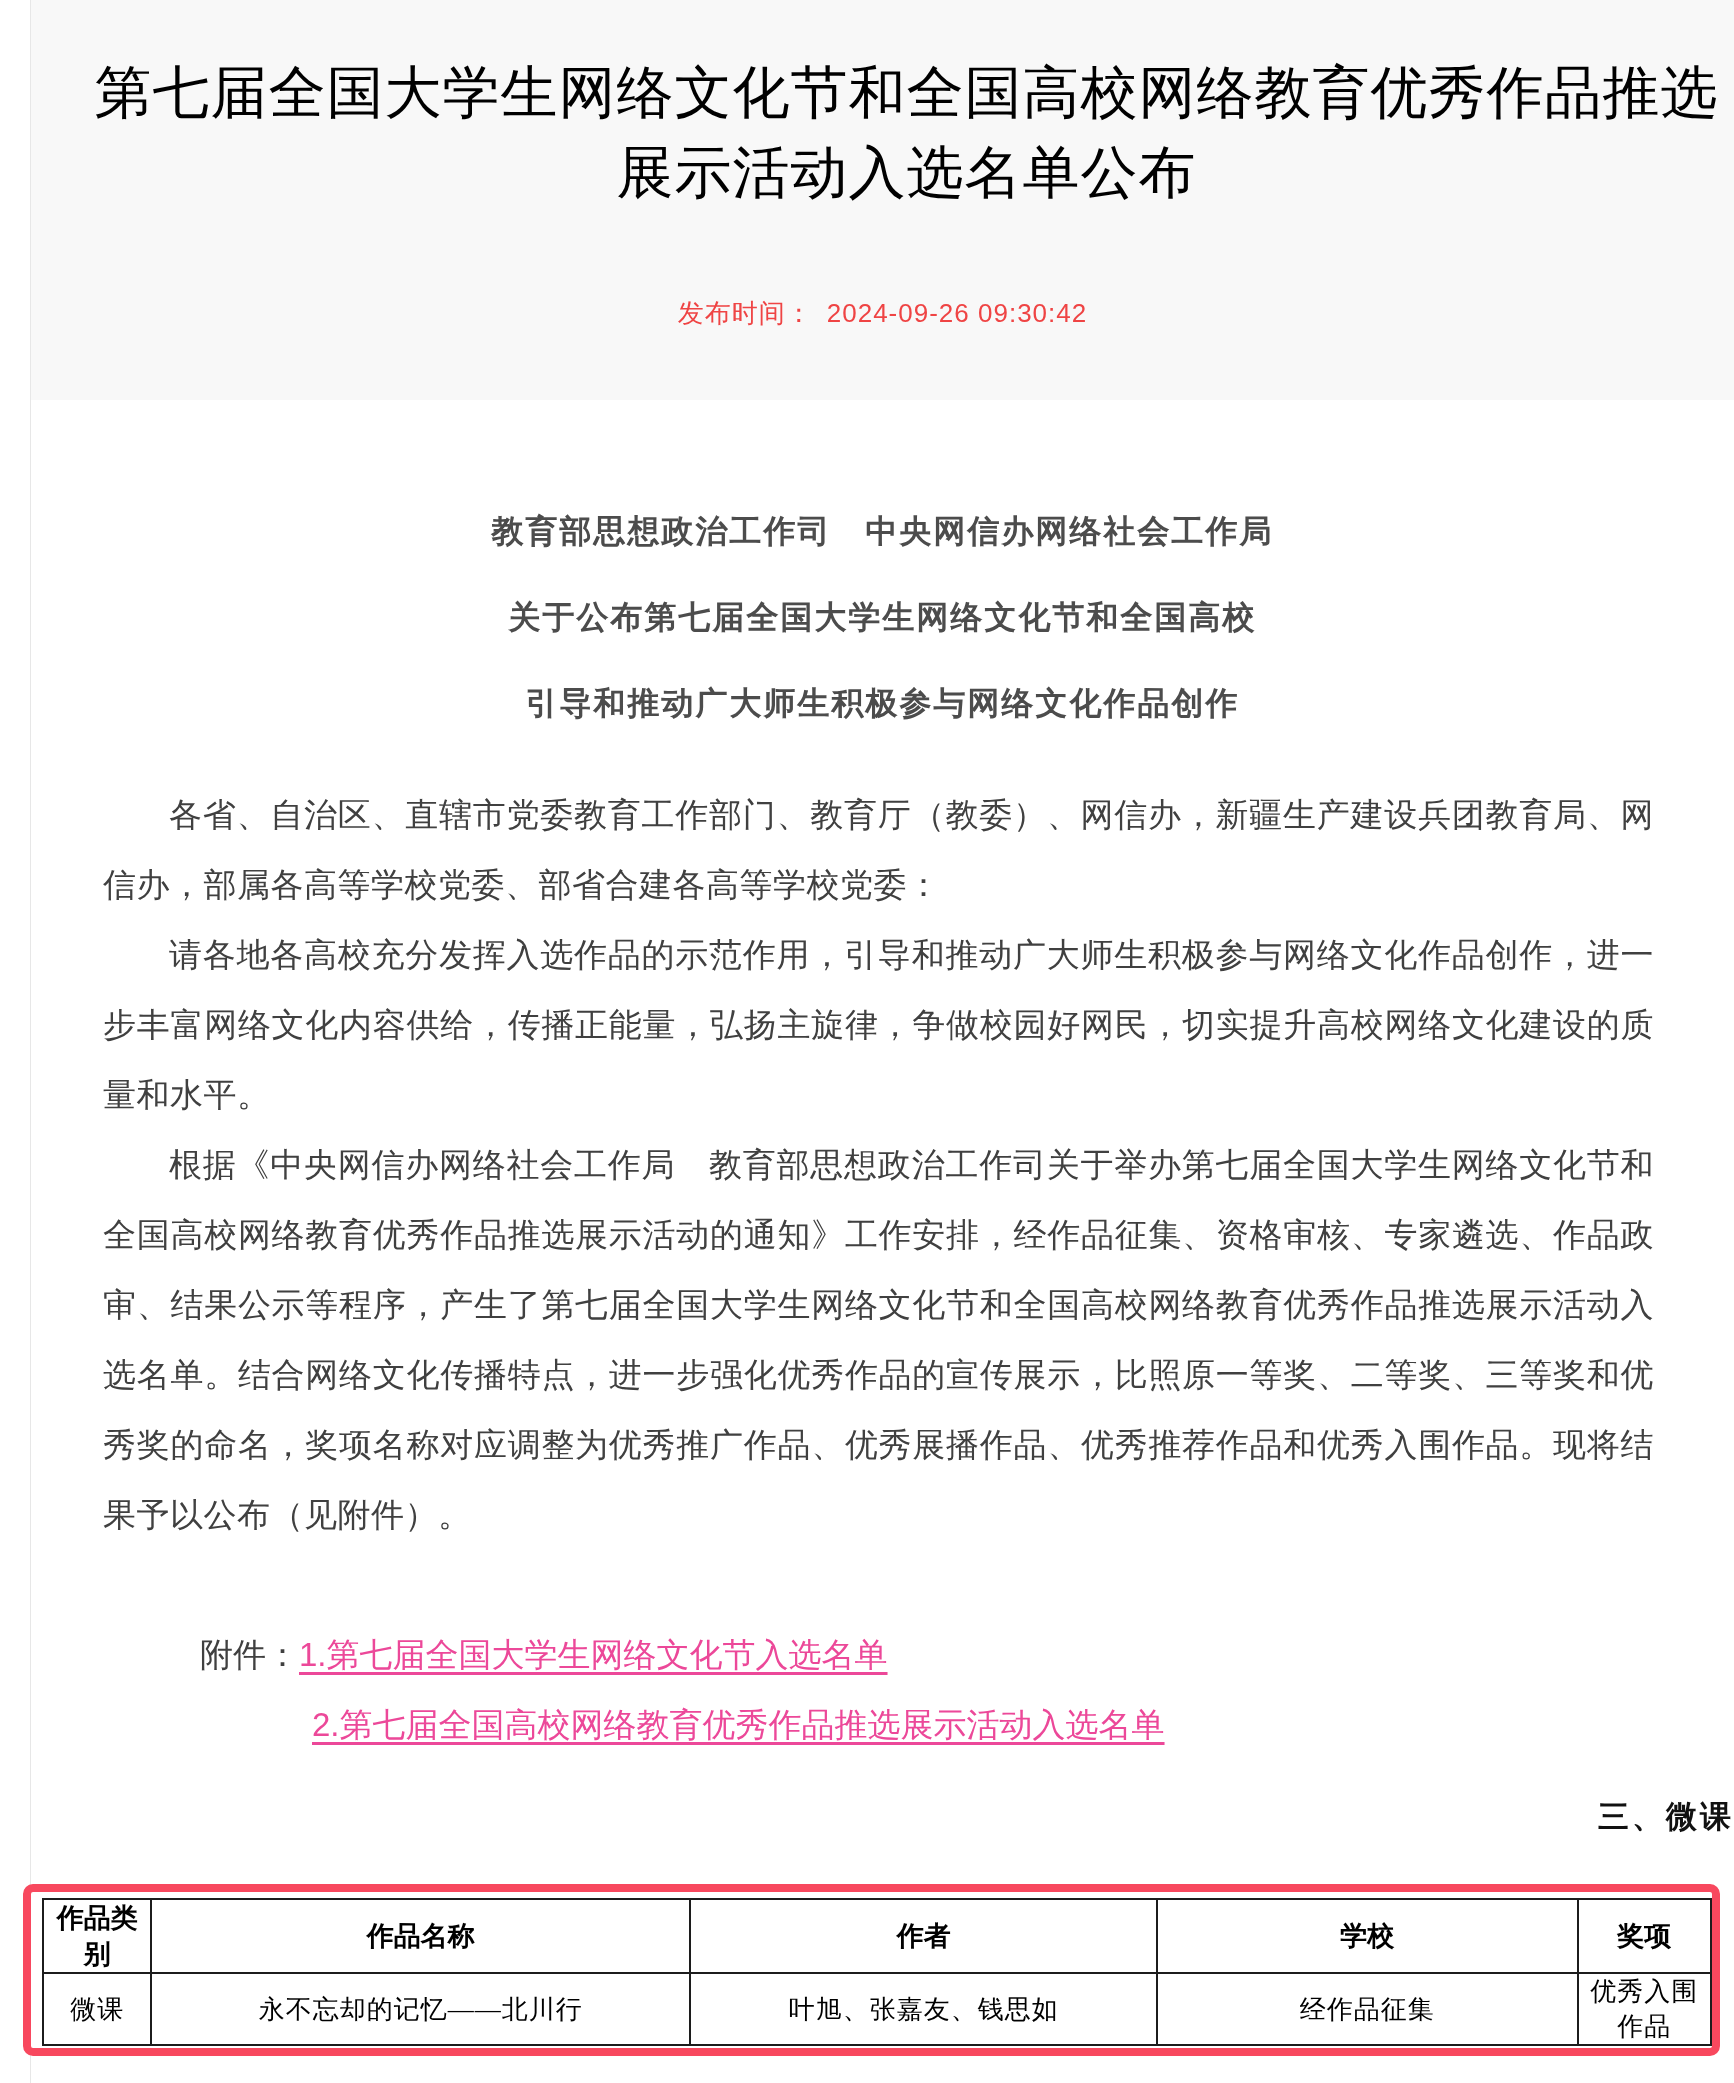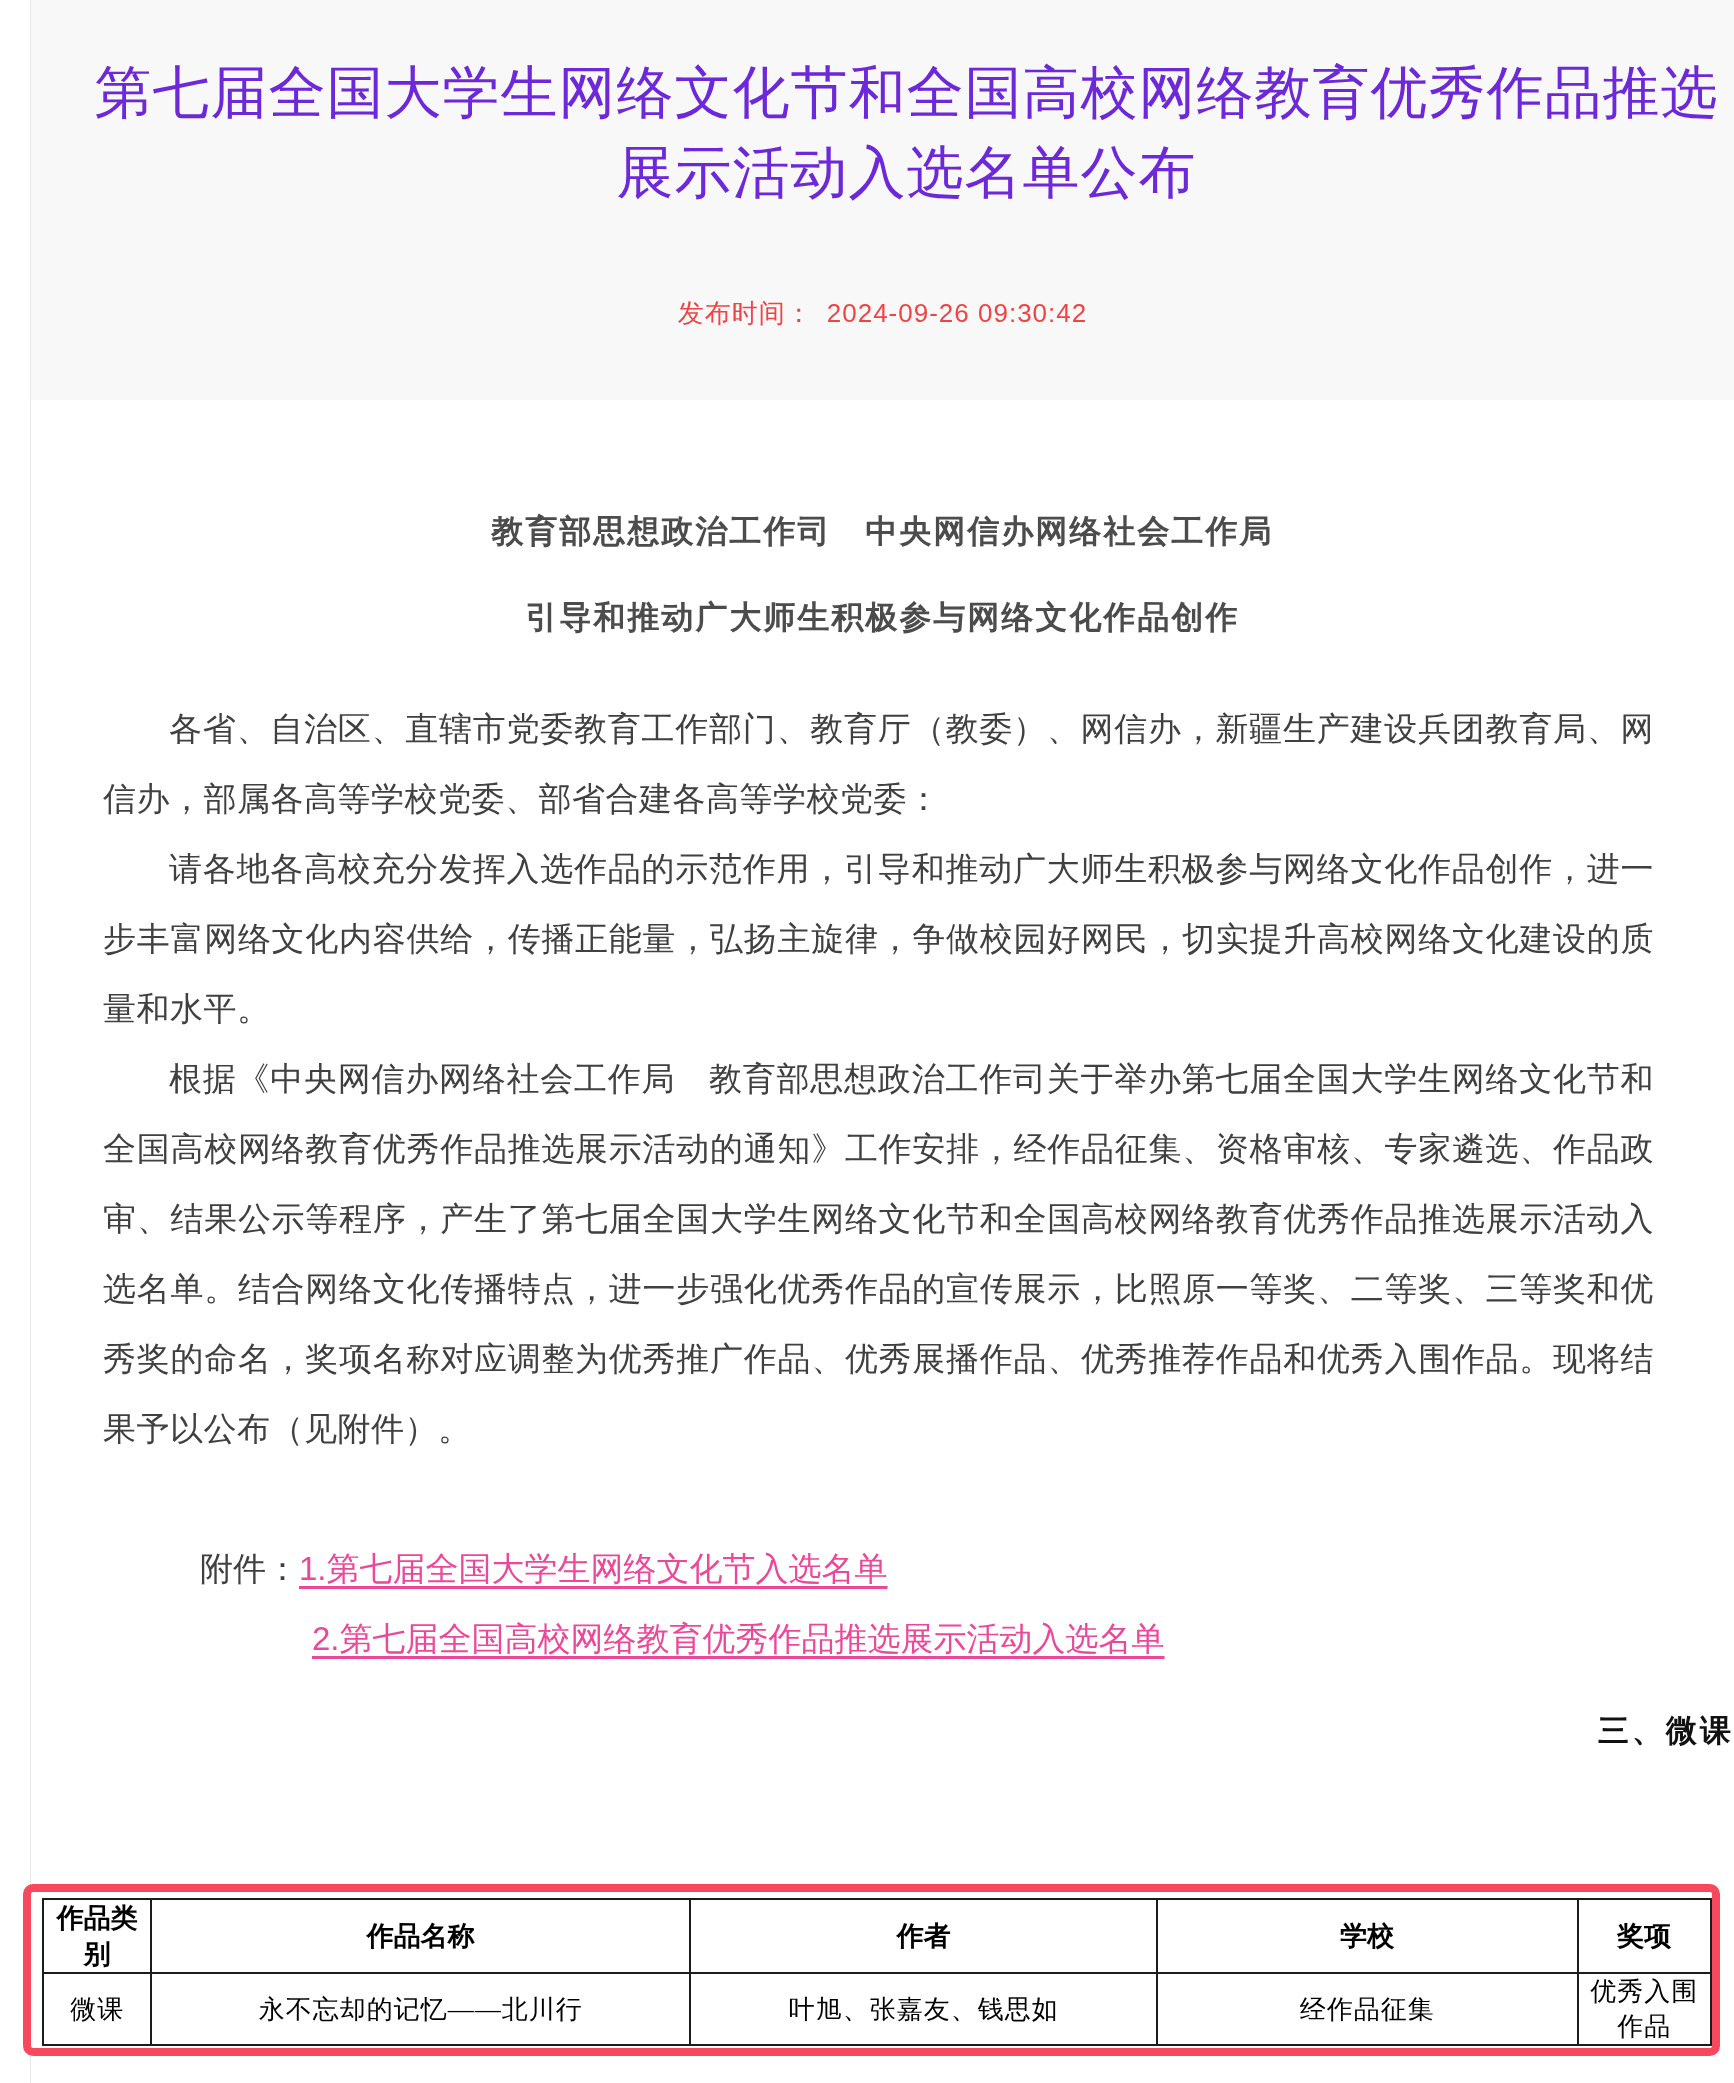--- a/index.html
+++ b/index.html
@@ -6,21 +6,21 @@
   html,body { width:1734px; height:2083px; background:#ffffff;
               font-family:"Liberation Sans","DejaVu Sans",sans-serif; }
   .page { position:relative; width:1734px; height:2083px; overflow:hidden; background:#ffffff; }
 
   
   .left-divider { position:absolute; left:30px; top:0; width:1px; height:2083px; background:#e7e7e7; }
 
   
   .hero { position:absolute; left:31px; top:0; width:1703px; height:400px; background:#f8f8f8; }
   .page-title { padding:52px 4px 0 52px; font-size:57px; line-height:80px; font-weight:500;
-                color:#6d28d9; text-align:center; letter-spacing:1px; }
+                color:#000000; text-align:center; letter-spacing:1px; }
   .publish-time { position:absolute; left:0; top:296px; width:100%; text-align:center;
                   font-size:26px; color:#ef4444; letter-spacing:1px; }
   .publish-time .val { margin-left:14px; }
 
   
   .doc { position:absolute; left:31px; top:400px; width:1703px; }
   .notice-headings { margin-top:88px; }
   .notice-headings div { text-align:center; font-size:32px; font-weight:bold;
                          color:#4c4c4c; line-height:86px; letter-spacing:2px; }
   .body-text { margin:34px 80px 0 72px; }
@@ -55,20 +55,21 @@
     <h1 class="page-title">第七届全国大学生网络文化节和全国高校网络教育优秀作品推选展示活动入选名单公布</h1>
     <div class="publish-time">
       <span>发布时间：</span><span class="val">2024-09-26 09:30:42</span>
     </div>
   </div>
 
   <div class="doc">
 
     <div class="notice-headings">
       <div>教育部思想政治工作司　中央网信办网络社会工作局</div>
+      <div>关于公布第七届全国大学生网络文化节和全国高校</div>
       <div>引导和推动广大师生积极参与网络文化作品创作</div>
     </div>
 
     <div class="body-text">
       <p>各省、自治区、直辖市党委教育工作部门、教育厅（教委）、网信办，新疆生产建设兵团教育局、网信办，部属各高等学校党委、部省合建各高等学校党委：</p>
       <p>请各地各高校充分发挥入选作品的示范作用，引导和推动广大师生积极参与网络文化作品创作，进一步丰富网络文化内容供给，传播正能量，弘扬主旋律，争做校园好网民，切实提升高校网络文化建设的质量和水平。</p>
       <p>根据《中央网信办网络社会工作局　教育部思想政治工作司关于举办第七届全国大学生网络文化节和全国高校网络教育优秀作品推选展示活动的通知》工作安排，经作品征集、资格审核、专家遴选、作品政审、结果公示等程序，产生了第七届全国大学生网络文化节和全国高校网络教育优秀作品推选展示活动入选名单。结合网络文化传播特点，进一步强化优秀作品的宣传展示，比照原一等奖、二等奖、三等奖和优秀奖的命名，奖项名称对应调整为优秀推广作品、优秀展播作品、优秀推荐作品和优秀入围作品。现将结果予以公布（见附件）。</p>
     </div>
 
     <div class="attachments">

